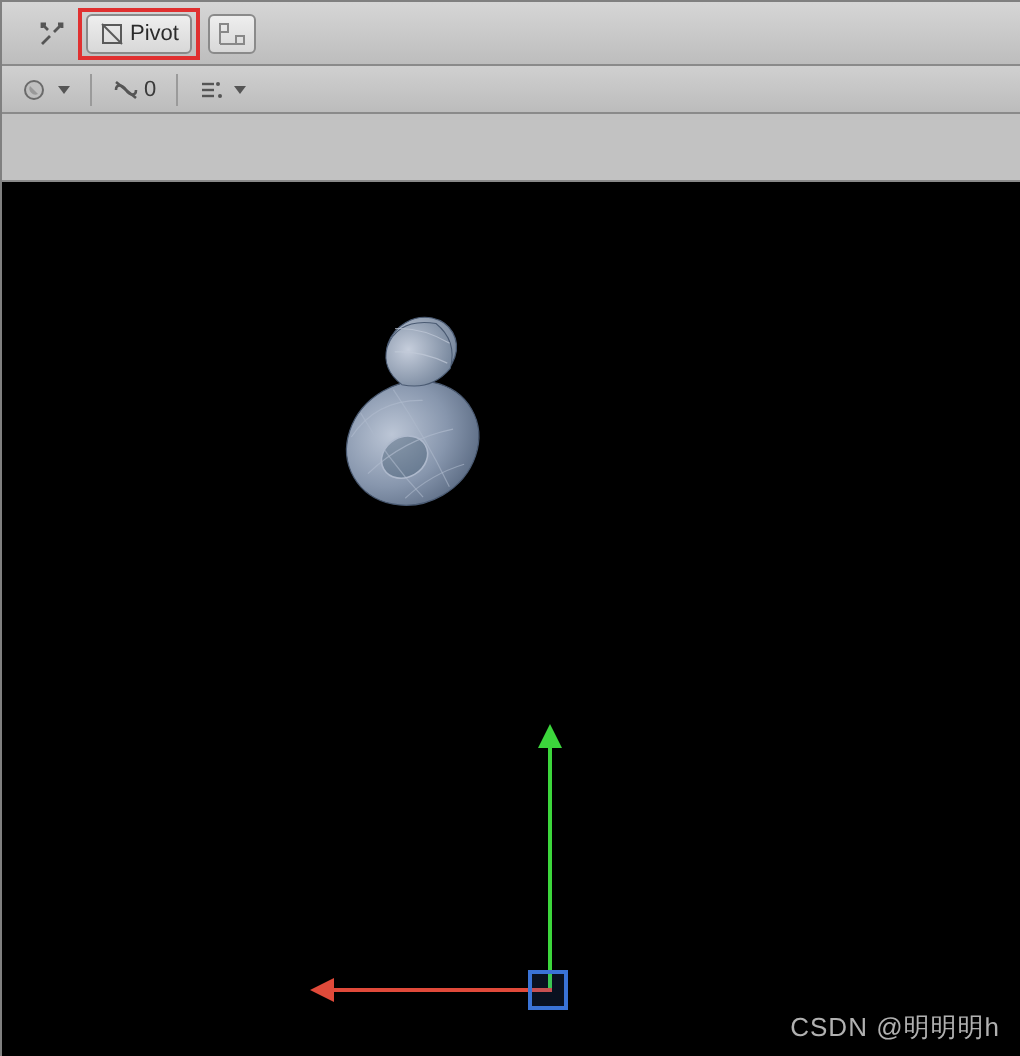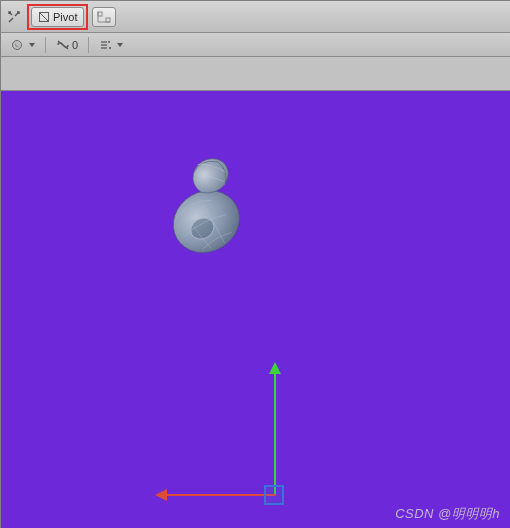--- a/index.html
+++ b/index.html
@@ -7,21 +7,21 @@
 
   .outer { width: 510px; height: 528px; border: 1px solid #808080; border-right: none; border-bottom: none; background: #c2c2c2; position: relative; }
 
   
   .top-toolbar {
     height: 32px;
     background: linear-gradient(to bottom, #d6d6d6, #bdbdbd);
     border-bottom: 1px solid #8a8a8a;
     display: flex;
     align-items: center;
-    padding: 4px 4px;
+    padding: 4px 16px;
     gap: 4px;
   }
   .tool-left-icon {
     width: 18px; height: 20px;
     display: flex; align-items: center; justify-content: center;
     color: #444;
   }
   .highlight-box {
     border: 2px solid #e03030;
     padding: 1px 2px;
@@ -79,23 +79,22 @@
     height: 34px;
     background: #c2c2c2;
     border-bottom: 1px solid #8a8a8a;
   }
 
   
   .viewport {
     position: relative;
     width: 100%;
     height: calc(528px - 32px - 24px - 34px);
-    background: #6d28d9;
+    background: #000000;
     overflow: hidden;
-    font-style: italic;
   }
 
   
   .obj3d { position: absolute; left: 150px; top: 50px; width: 110px; height: 120px; }
 
   
   .gizmo { position: absolute; left: 160px; top: 275px; width: 180px; height: 160px; }
   .axis-y { position: absolute; left: 113px; top: 0; width: 2px; height: 130px; background: #3cd63c; }
   .arrow-y { position: absolute; left: 108px; top: -4px; width: 0; height: 0; border-left: 6px solid transparent; border-right: 6px solid transparent; border-bottom: 12px solid #3cd63c; }
   .axis-x { position: absolute; left: 0; top: 128px; width: 115px; height: 2px; background: #e04a3a; }

